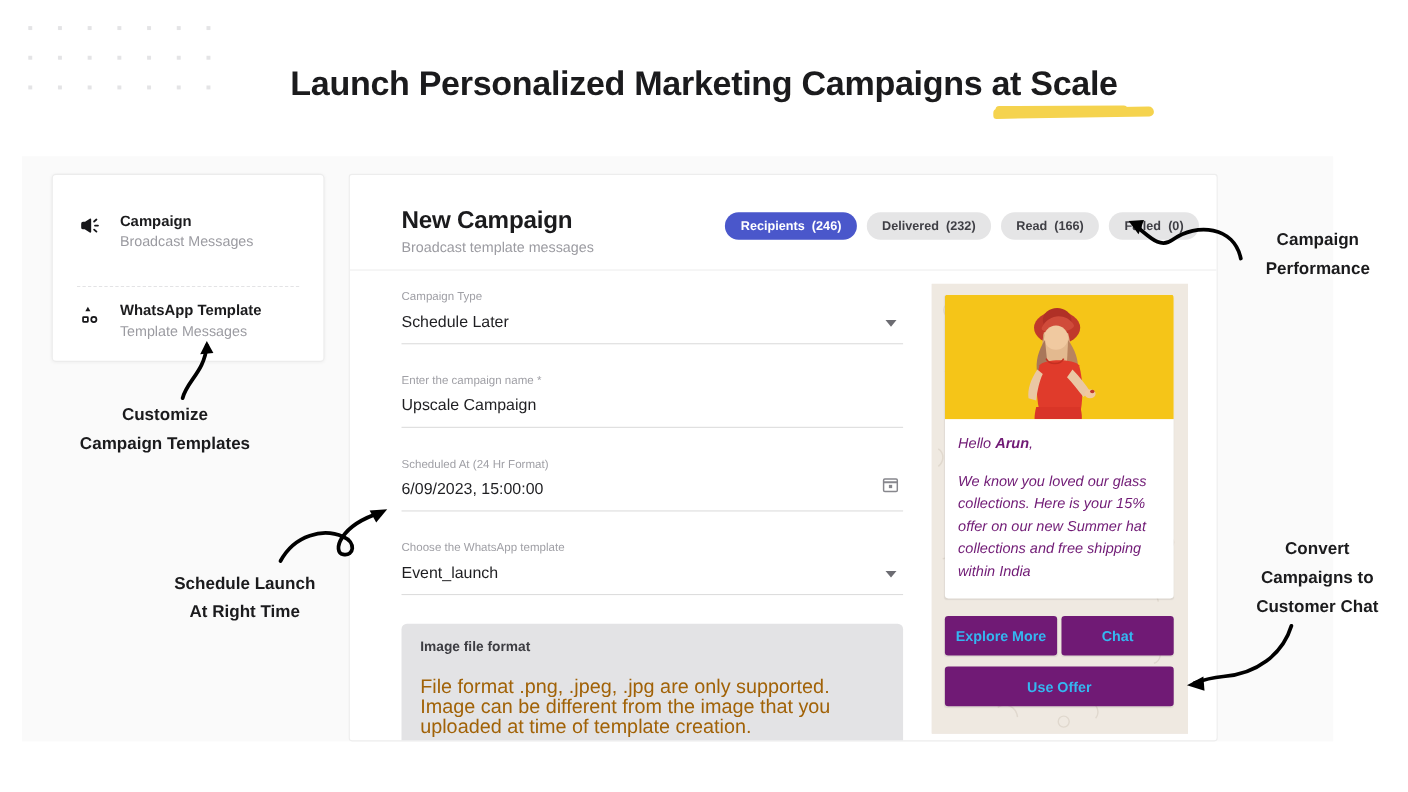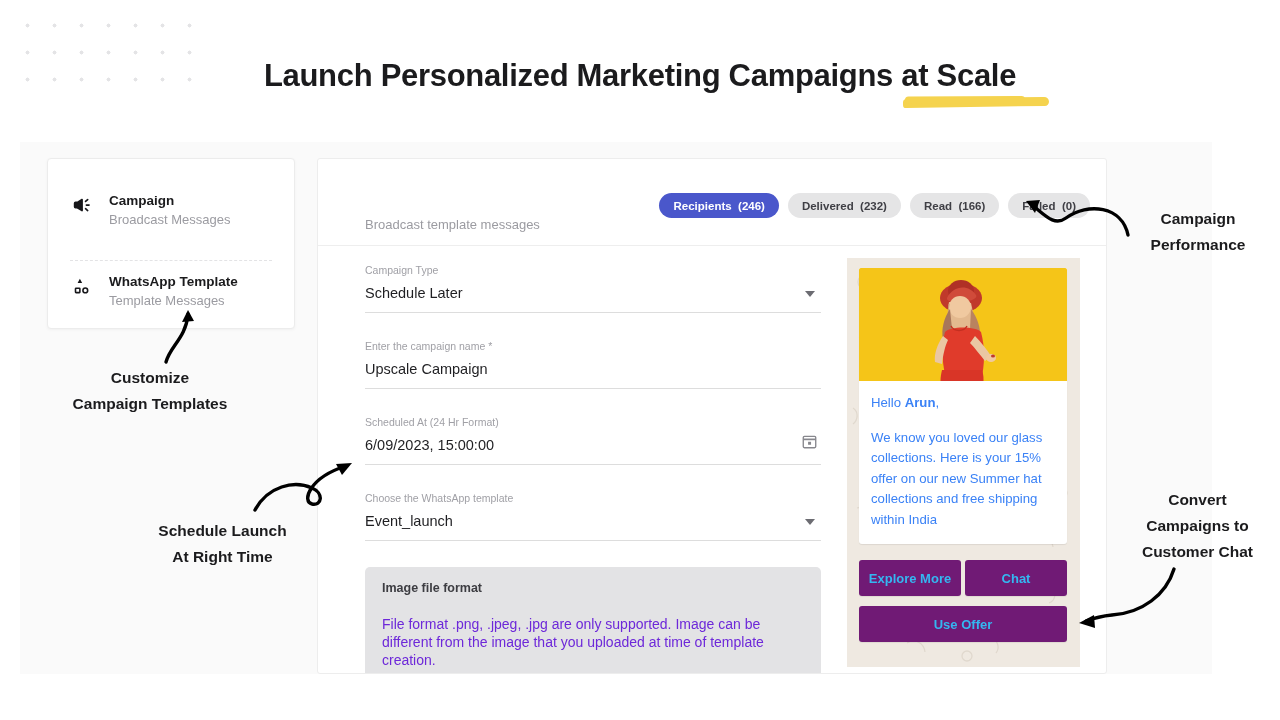--- a/index.html
+++ b/index.html
@@ -237,22 +237,22 @@
     width: 456px;
     box-sizing: border-box;
   }
   .info-title {
     font-size: 12.5px;
     font-weight: bold;
     color: #3d3d42;
     margin-bottom: 20px;
   }
   .info-text {
-    font-size: 14px;
-    color: #6d28d9;
+    font-size: 18px;
+    color: #a16207;
     line-height: 18px;
   }
   .upload-btn {
     margin-top: 15px;
     width: 456px;
     height: 36px;
     border: 1px solid #e6e6e6;
     border-radius: 4px;
     background: #ffffff;
     display: flex;
@@ -295,22 +295,23 @@
   .bubble-img {
     width: 208px;
     height: 113px;
     background: #f5c518;
     position: relative;
     overflow: hidden;
   }
   .bubble-text {
     padding: 12px 12px 14px 12px;
     font-size: 13.2px;
-    color: #3b82f6;
+    color: #701a75;
     line-height: 20.5px;
+    font-style: italic;
   }
   .bubble-text .greet { margin-bottom: 14px; }
   .btn-row {
     position: absolute;
     left: 12px;
     width: 208px;
     display: flex;
     gap: 4px;
   }
   .wa-btn {
@@ -378,20 +379,21 @@
       </span>
       <span class="side-text">
         <span class="side-title">WhatsApp Template</span>
         <span class="side-sub">Template Messages</span>
       </span>
     </div>
   </div>
 
   <div class="main-card">
     <div class="main-header">
+      <div class="panel-title">New Campaign</div>
       <div class="panel-sub">Broadcast template messages</div>
 
       <div class="pill-row">
         <div class="pill active">
           <span>Recipients</span>&nbsp;&nbsp;<span>(246)</span>
         </div>
         <div class="pill">
           <span>Delivered</span>&nbsp;&nbsp;<span>(232)</span>
         </div>
         <div class="pill">

